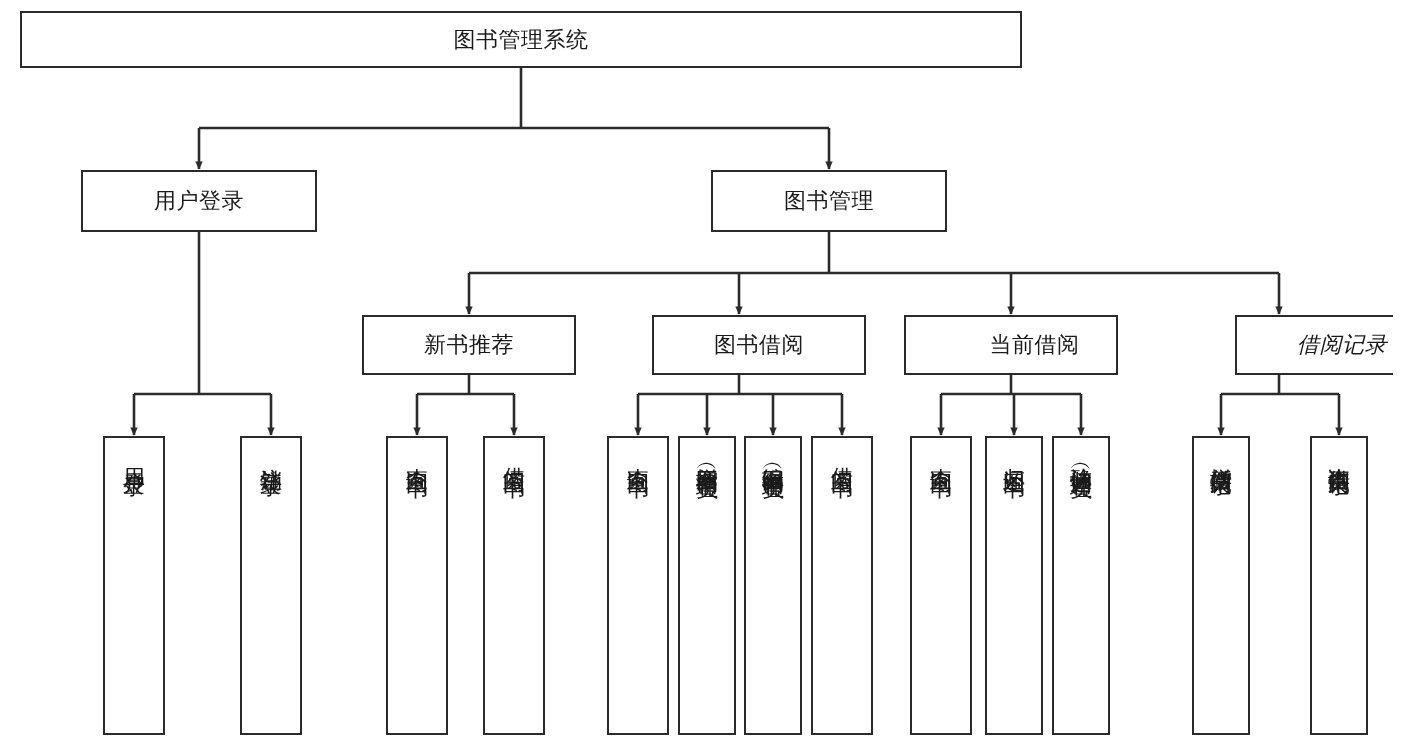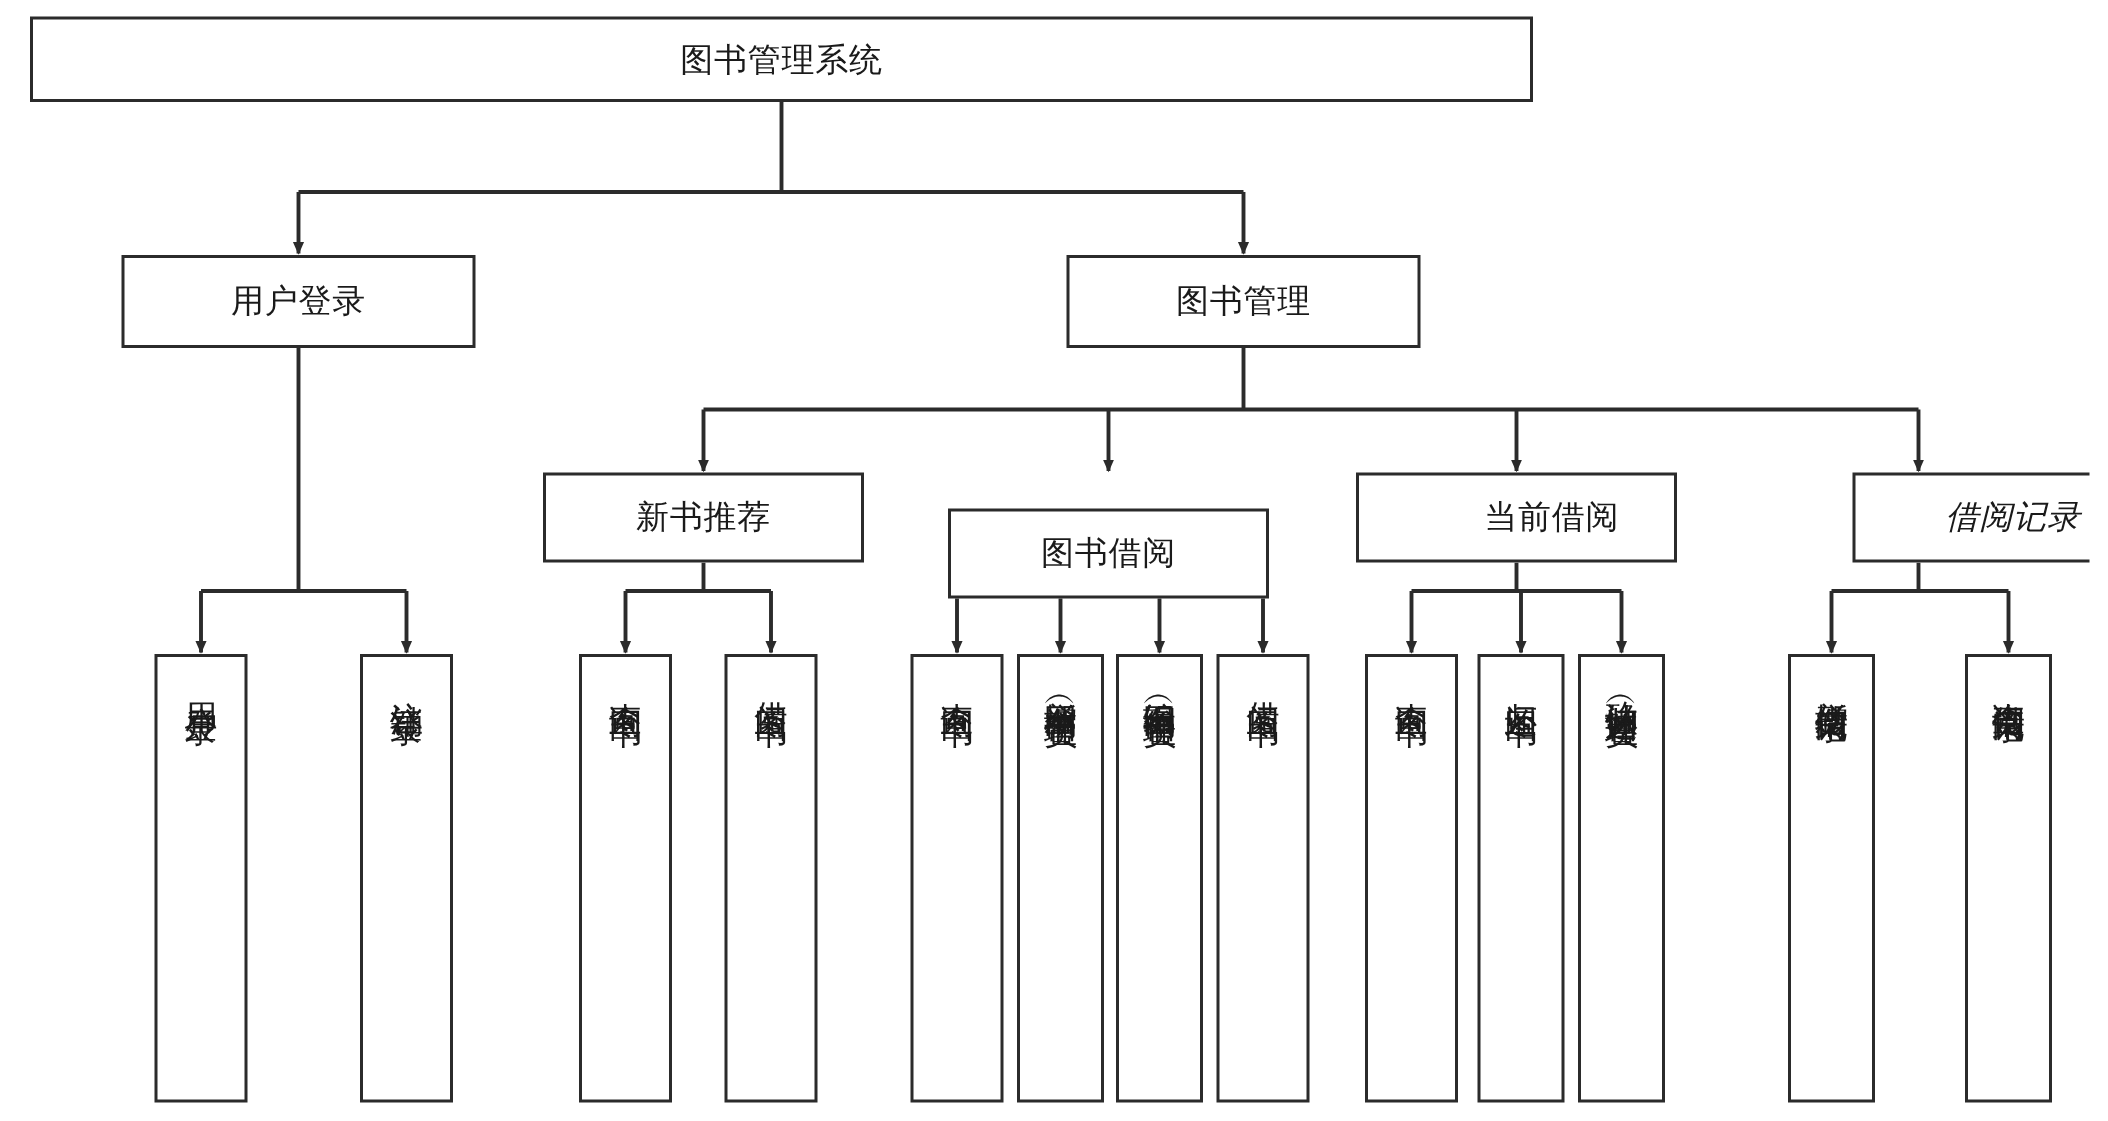--- a/index.html
+++ b/index.html
@@ -124,21 +124,21 @@
       </div>
       <div class="node horiz" style="left: 81px; top: 170px; width: 236px; height: 62px;">
         <span class="label">用户登录</span>
       </div>
       <div class="node horiz" style="left: 711px; top: 170px; width: 236px; height: 62px;">
         <span class="label">图书管理</span>
       </div>
       <div class="node horiz" style="left: 362px; top: 315px; width: 214px; height: 60px;">
         <span class="label">新书推荐</span>
       </div>
-      <div class="node horiz" style="left: 632px; top: 315px; width: 214px; height: 60px; margin-top: 24px;">
+      <div class="node horiz" style="left: 652px; top: 315px; width: 214px; height: 60px;">
         <span class="label">图书借阅</span>
       </div>
       <div class="node horiz" style="left: 904px; top: 315px; width: 214px; height: 60px; padding-left: 47px;">
         <span class="label">当前借阅</span>
       </div>
       <div class="node horiz" style="left: 1235px; top: 315px; width: 214px; height: 60px; font-style: italic;">
         <span class="label">借阅记录</span>
       </div>
       <div class="node vert" style="left: 103px; top: 436px; width: 62px; height: 299px;">
         <span class="label">用户登录</span>

